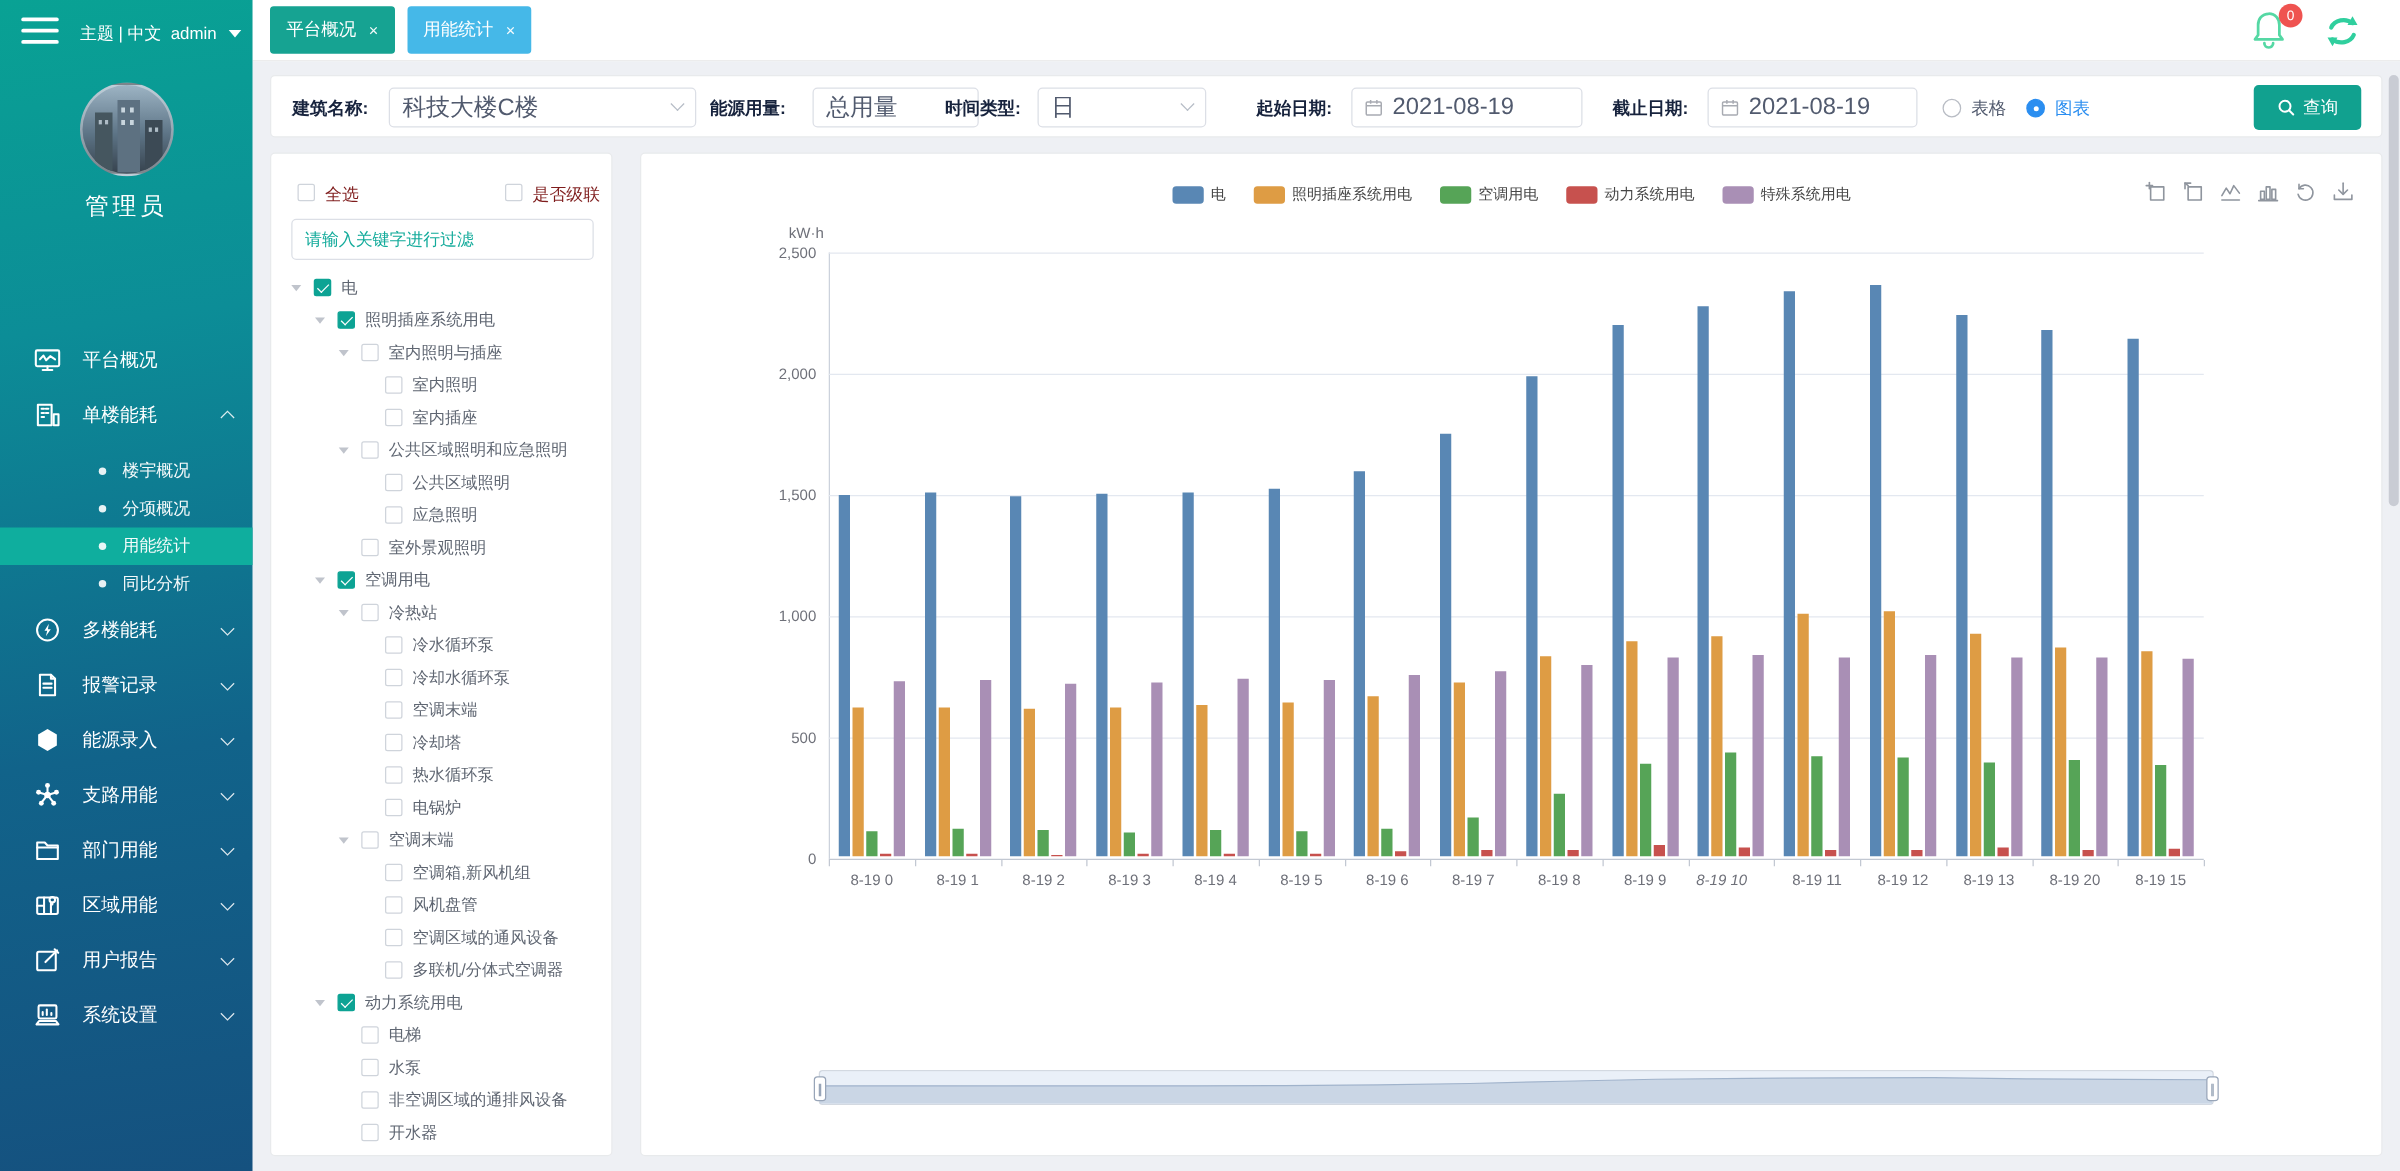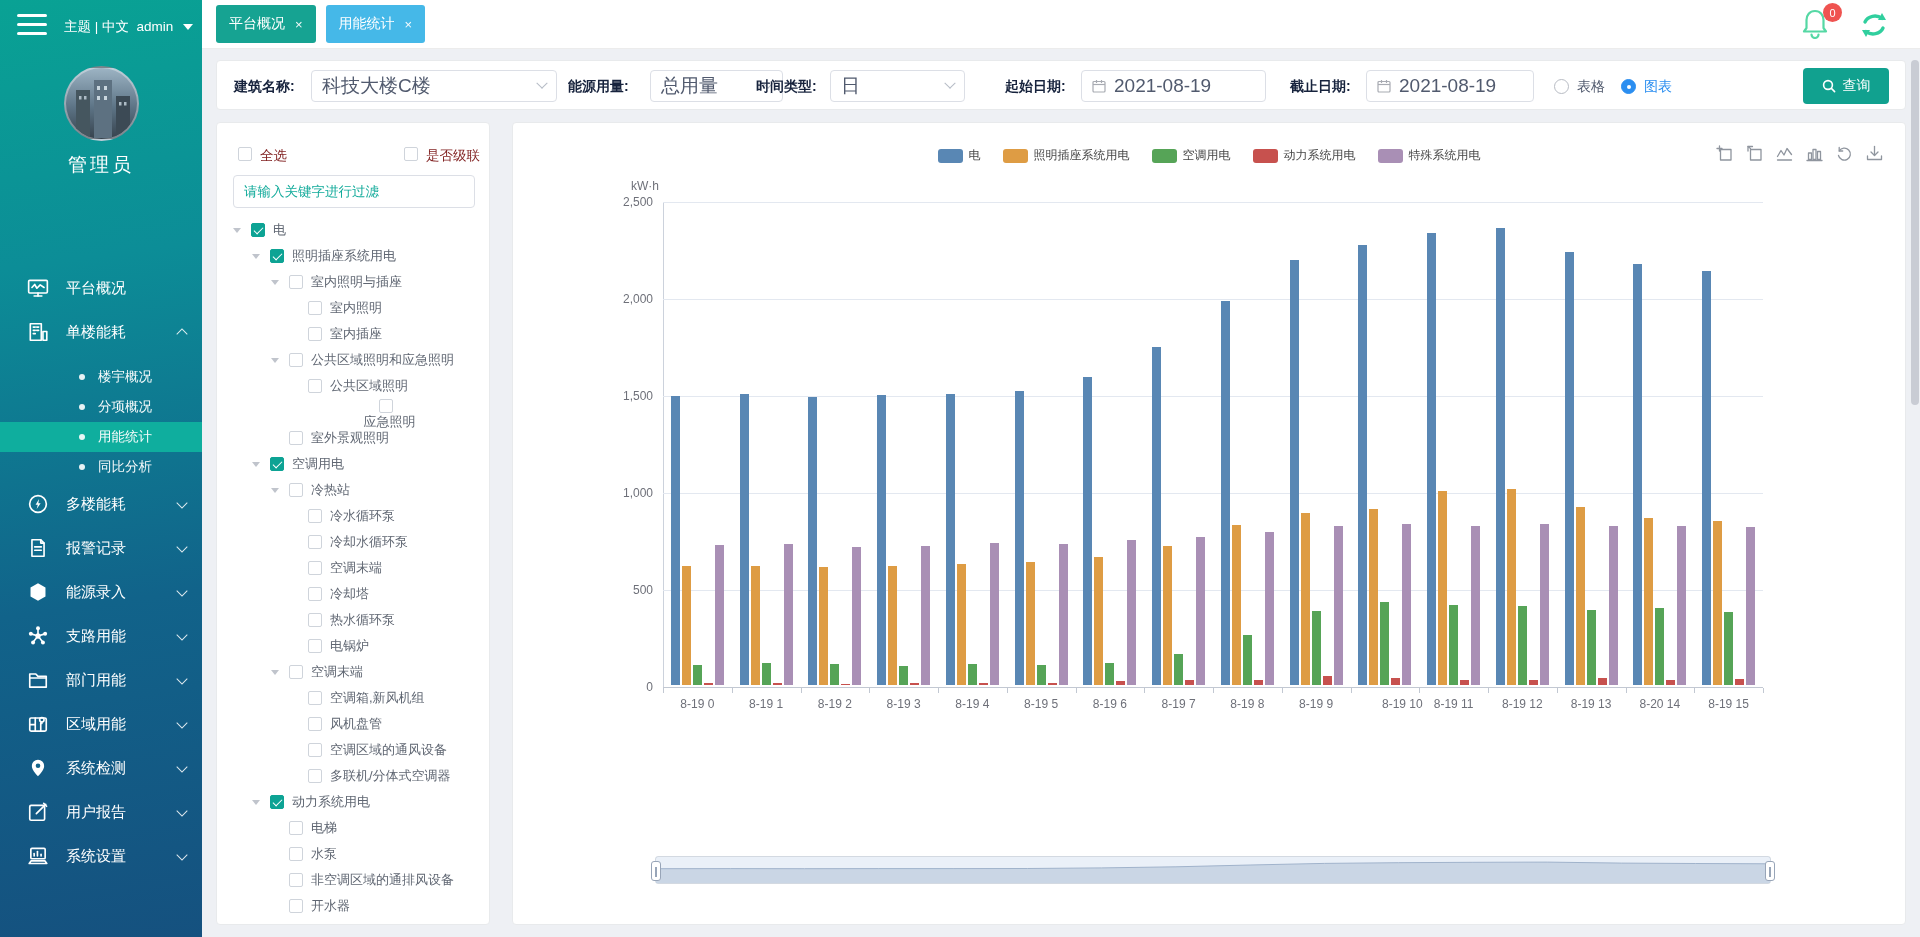--- a/index.html
+++ b/index.html
@@ -240,30 +240,20 @@
             <circle cx="13.5" cy="6.2" r="2"></circle>
             <line x1="13.5" y1="8.2" x2="13.5" y2="9.6"></line>
           </svg>
         </span>
         <span>区域用能</span>
         <i class="chev"></i>
       </div>
       <div class="nav-group">
         <span class="nav-ico">
           <svg width="22" height="22" viewBox="0 0 20 20" fill="none" stroke="#fff" stroke-width="1.5" stroke-linecap="round" stroke-linejoin="round">
-            <path d="M10 2.5 a5.6 5.6 0 0 1 5.6 5.6 c0 4 -5.6 9.4 -5.6 9.4 s-5.6 -5.4 -5.6 -9.4 a5.6 5.6 0 0 1 5.6 -5.6 z" fill="#fff" stroke="none"></path>
-            <circle cx="10" cy="8" r="2.1" fill="#11638a" stroke="none"></circle>
-          </svg>
-        </span>
-        <span>系统检测</span>
-        <i class="chev"></i>
-      </div>
-      <div class="nav-group">
-        <span class="nav-ico">
-          <svg width="22" height="22" viewBox="0 0 20 20" fill="none" stroke="#fff" stroke-width="1.5" stroke-linecap="round" stroke-linejoin="round">
             <rect x="2.5" y="4" width="13.5" height="13.5" rx="1.2"></rect>
             <line x1="8.5" y1="11.5" x2="17" y2="3"></line>
             <path d="M15.2 2.2 l2.6 2.6"></path>
           </svg>
         </span>
         <span>用户报告</span>
         <i class="chev"></i>
       </div>
       <div class="nav-group">
         <span class="nav-ico">
@@ -409,21 +399,21 @@
           <i></i>
         </span>
         <div class="cb"></div>
         <span class="tree-label">公共区域照明和应急照明</span>
       </div>
       <div class="tree-row" style="padding-left: 73px;">
         <span class="tree-arrow"></span>
         <div class="cb"></div>
         <span class="tree-label">公共区域照明</span>
       </div>
-      <div class="tree-row" style="padding-left: 73px; flex-direction: column;">
+      <div class="tree-row" style="padding-left: 73px;">
         <span class="tree-arrow"></span>
         <div class="cb"></div>
         <span class="tree-label">应急照明</span>
       </div>
       <div class="tree-row" style="padding-left: 54px;">
         <span class="tree-arrow"></span>
         <div class="cb"></div>
         <span class="tree-label">室外景观照明</span>
       </div>
       <div class="tree-row" style="padding-left: 35px;">
@@ -697,21 +687,21 @@
       <div class="bar" style="height: 159.08px; background: rgb(169, 143, 181);"></div>
     </div>
     <div class="xlabel" style="left: 768.75px; width: 68.75px;">8-19 9</div>
     <div class="bar-group" style="left: 837.5px; width: 68.75px;">
       <div class="bar" style="height: 440.38px; background: rgb(89, 135, 180);"></div>
       <div class="bar" style="height: 175.57px; background: rgb(222, 156, 68);"></div>
       <div class="bar" style="height: 83.42px; background: rgb(86, 164, 87);"></div>
       <div class="bar" style="height: 6.79px; background: rgb(199, 81, 78);"></div>
       <div class="bar" style="height: 160.632px; background: rgb(169, 143, 181);"></div>
     </div>
-    <div class="xlabel" style="left: 855px; width: 68.75px;">8-19 10</div>
+    <div class="xlabel" style="left: 830px; width: 68.75px; font-style: italic;">8-19 10</div>
     <div class="bar-group" style="left: 906.25px; width: 68.75px;">
       <div class="bar" style="height: 452.02px; background: rgb(89, 135, 180);"></div>
       <div class="bar" style="height: 194px; background: rgb(222, 156, 68);"></div>
       <div class="bar" style="height: 80.51px; background: rgb(86, 164, 87);"></div>
       <div class="bar" style="height: 5.432px; background: rgb(199, 81, 78);"></div>
       <div class="bar" style="height: 159.08px; background: rgb(169, 143, 181);"></div>
     </div>
     <div class="xlabel" style="left: 906.25px; width: 68.75px;">8-19 11</div>
     <div class="bar-group" style="left: 975px; width: 68.75px;">
       <div class="bar" style="height: 456.87px; background: rgb(89, 135, 180);"></div>
@@ -729,21 +719,21 @@
       <div class="bar" style="height: 159.468px; background: rgb(169, 143, 181);"></div>
     </div>
     <div class="xlabel" style="left: 1043.75px; width: 68.75px;">8-19 13</div>
     <div class="bar-group" style="left: 1112.5px; width: 68.75px;">
       <div class="bar" style="height: 420.98px; background: rgb(89, 135, 180);"></div>
       <div class="bar" style="height: 166.84px; background: rgb(222, 156, 68);"></div>
       <div class="bar" style="height: 76.63px; background: rgb(86, 164, 87);"></div>
       <div class="bar" style="height: 4.85px; background: rgb(199, 81, 78);"></div>
       <div class="bar" style="height: 158.692px; background: rgb(169, 143, 181);"></div>
     </div>
-    <div class="xlabel" style="left: 1112.5px; width: 68.75px;">8-20 14</div>
+    <div class="xlabel" style="left: 1112.5px; width: 68.75px;">8-19 20</div>
     <div class="bar-group" style="left: 1181.25px; width: 68.75px;">
       <div class="bar" style="height: 414.19px; background: rgb(89, 135, 180);"></div>
       <div class="bar" style="height: 163.93px; background: rgb(222, 156, 68);"></div>
       <div class="bar" style="height: 72.75px; background: rgb(86, 164, 87);"></div>
       <div class="bar" style="height: 5.82px; background: rgb(199, 81, 78);"></div>
       <div class="bar" style="height: 158.11px; background: rgb(169, 143, 181);"></div>
     </div>
     <div class="xlabel" style="left: 1181.25px; width: 68.75px;">8-19 15</div>
     <div class="xtickmark" style="left: 150px;"></div>
     <div class="xtickmark" style="left: 218.75px;"></div>

